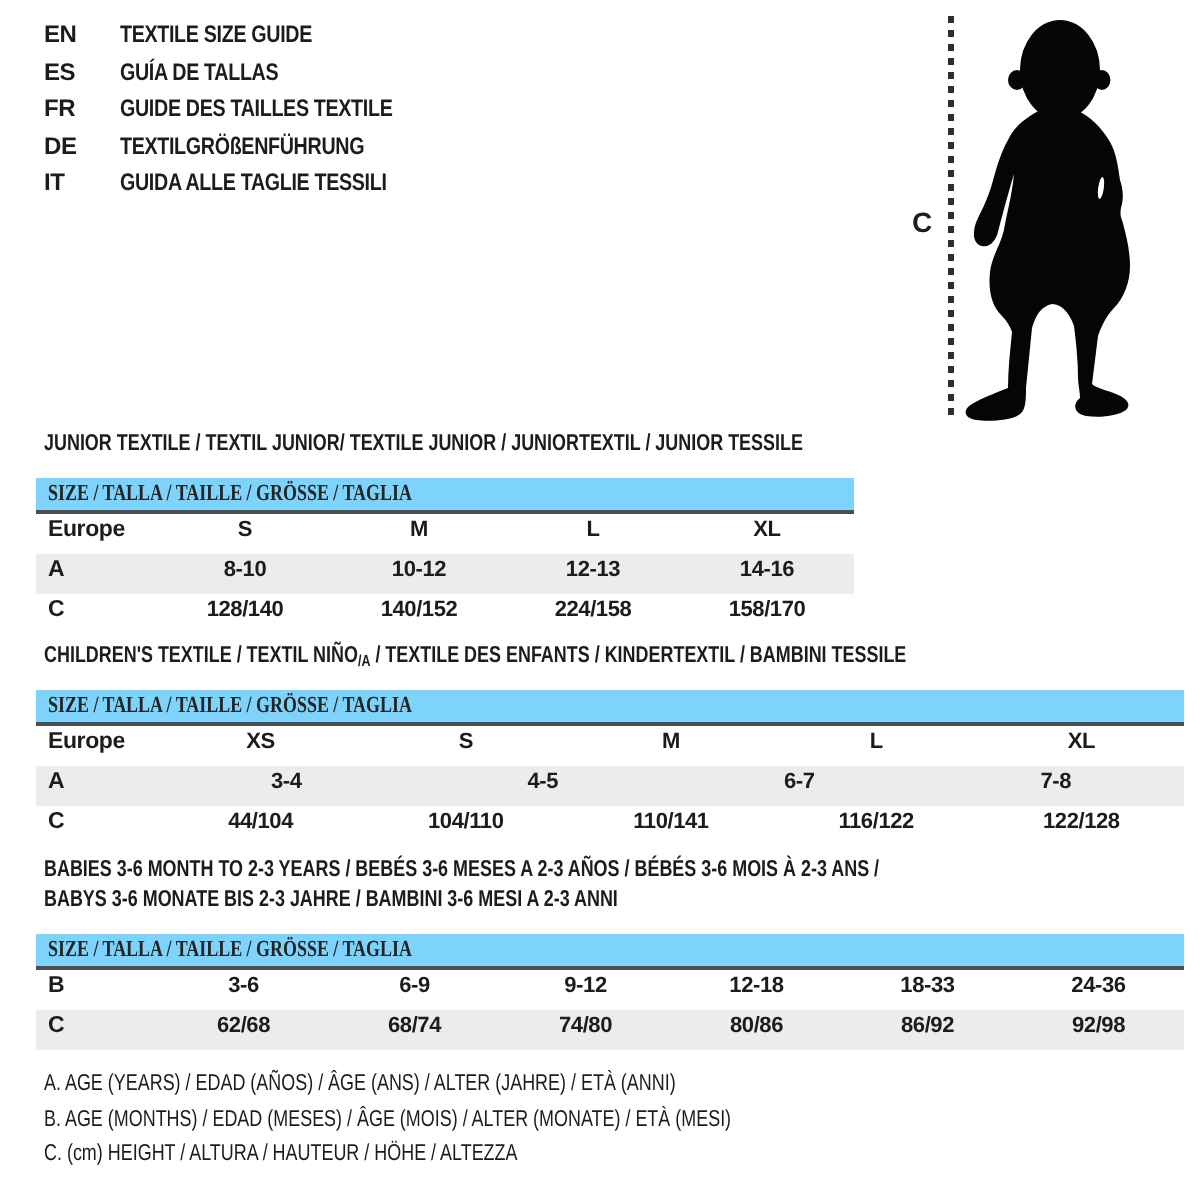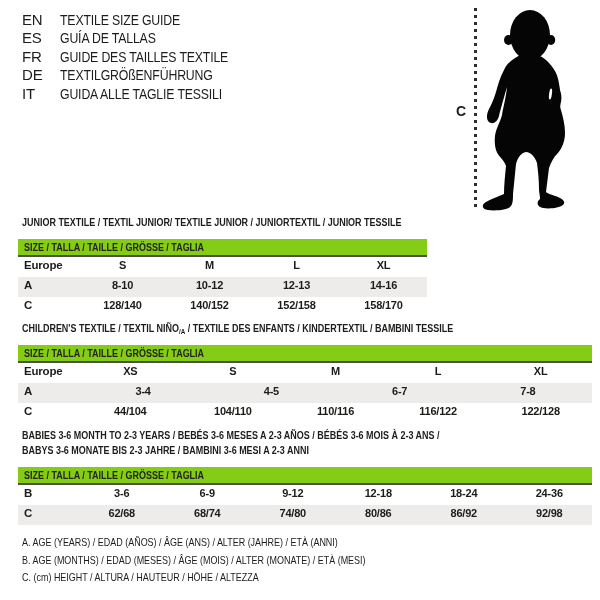--- a/index.html
+++ b/index.html
@@ -9,38 +9,38 @@
     -webkit-font-smoothing:antialiased;
   }
   .abs{position:absolute}
 
   
   .cond{display:inline-block;transform:scaleX(0.78);transform-origin:0 50%;white-space:nowrap}
   .cond82{display:inline-block;transform:scaleX(0.82);transform-origin:0 50%;white-space:nowrap}
 
   
   .langs{left:22px;top:10px}
-  .lang-row{display:flex;height:18.5px;align-items:center;font-weight:400;font-size:15px;letter-spacing:-0.2px}
+  .lang-row{display:flex;height:18.5px;font-weight:700;font-size:12px;letter-spacing:-0.2px}
   .lang-code{width:38px}
 
   
   .height-line{
     left:474px;top:8px;width:3px;height:202px;
     background-image:repeating-linear-gradient(to bottom,#2e2e2e 0px,#2e2e2e 3.5px,transparent 3.5px,transparent 7px);
   }
   .c-label{left:456px;top:103px;font-size:14px;font-weight:700}
   .figure-svg{left:480px;top:6px}
 
   
   .size-table{position:absolute}
   .t-title{font-size:11.5px;font-weight:700;height:14px;line-height:14px;margin:0 0 10px 4px;white-space:nowrap}
   .t-title2{font-size:11.5px;font-weight:700;line-height:15px;margin:0 0 9px 4px;white-space:nowrap}
   .t-bar{
-    height:16px;line-height:16px;background:#84cc16;border-bottom:2px solid #4f4d4b;
-    font-size:11.5px;font-weight:700;color:#232321;padding-left:6px;white-space:nowrap;overflow:hidden;
+    height:16px;line-height:16px;background:#7dd3fc;border-bottom:2px solid #4f4d4b;
+    font-size:11.5px;font-weight:700;color:#232321;padding-left:6px;white-space:nowrap;overflow:hidden;font-family:Liberation Serif, serif;
   }
   .t-row{display:flex;height:20px;line-height:16px;font-size:11px;font-weight:700}
   .t-row.shaded{background:#edecea}
   .t-label{width:55px;padding-left:6px;font-size:11.5px;letter-spacing:-0.2px}
   .t-cell{flex:1;text-align:center;letter-spacing:-0.2px}
   .sub{font-size:8px;vertical-align:-2px}
 
   
   .legend{left:22px;top:534px}
   .legend-line{height:17.5px;line-height:17.5px;font-size:11.5px;font-weight:400;white-space:nowrap}
@@ -130,21 +130,21 @@
     <span class="t-label">A</span>
     <span class="t-cell">8-10</span>
     <span class="t-cell">10-12</span>
     <span class="t-cell">12-13</span>
     <span class="t-cell">14-16</span>
   </div>
   <div class="t-row">
     <span class="t-label">C</span>
     <span class="t-cell">128/140</span>
     <span class="t-cell">140/152</span>
-    <span class="t-cell">152/158</span>
+    <span class="t-cell">224/158</span>
     <span class="t-cell">158/170</span>
   </div>
 </section>
 
 <section class="size-table" style="left:18px;top:321px;width:574px;">
   <h2 class="t-title">
     <span class="cond"><span>CHILDREN'S TEXTILE / TEXTIL NIÑO</span><span class="sub">/A</span><span> / TEXTILE DES ENFANTS / KINDERTEXTIL / BAMBINI TESSILE</span></span>
   </h2>
   <div class="t-bar"><span class="cond">SIZE / TALLA / TAILLE / GRÖSSE / TAGLIA</span></div>
   <div class="t-row">
@@ -159,38 +159,38 @@
     <span class="t-label">A</span>
     <span class="t-cell">3-4</span>
     <span class="t-cell">4-5</span>
     <span class="t-cell">6-7</span>
     <span class="t-cell">7-8</span>
   </div>
   <div class="t-row">
     <span class="t-label">C</span>
     <span class="t-cell">44/104</span>
     <span class="t-cell">104/110</span>
-    <span class="t-cell">110/116</span>
+    <span class="t-cell">110/141</span>
     <span class="t-cell">116/122</span>
     <span class="t-cell">122/128</span>
   </div>
 </section>
 
 <section class="size-table" style="left:18px;top:428px;width:574px;">
   <div class="t-title2"><span class="cond">BABIES 3-6 MONTH TO 2-3 YEARS / BEBÉS 3-6 MESES A 2-3 AÑOS / BÉBÉS 3-6 MOIS À 2-3 ANS /</span><br>
     <span class="cond">BABYS 3-6 MONATE BIS 2-3 JAHRE / BAMBINI 3-6 MESI A 2-3 ANNI</span>
   </div>
   <div class="t-bar"><span class="cond">SIZE / TALLA / TAILLE / GRÖSSE / TAGLIA</span></div>
   <div class="t-row">
     <span class="t-label">B</span>
     <span class="t-cell">3-6</span>
     <span class="t-cell">6-9</span>
     <span class="t-cell">9-12</span>
     <span class="t-cell">12-18</span>
-    <span class="t-cell">18-24</span>
+    <span class="t-cell">18-33</span>
     <span class="t-cell">24-36</span>
   </div>
   <div class="t-row shaded">
     <span class="t-label">C</span>
     <span class="t-cell">62/68</span>
     <span class="t-cell">68/74</span>
     <span class="t-cell">74/80</span>
     <span class="t-cell">80/86</span>
     <span class="t-cell">86/92</span>
     <span class="t-cell">92/98</span>

